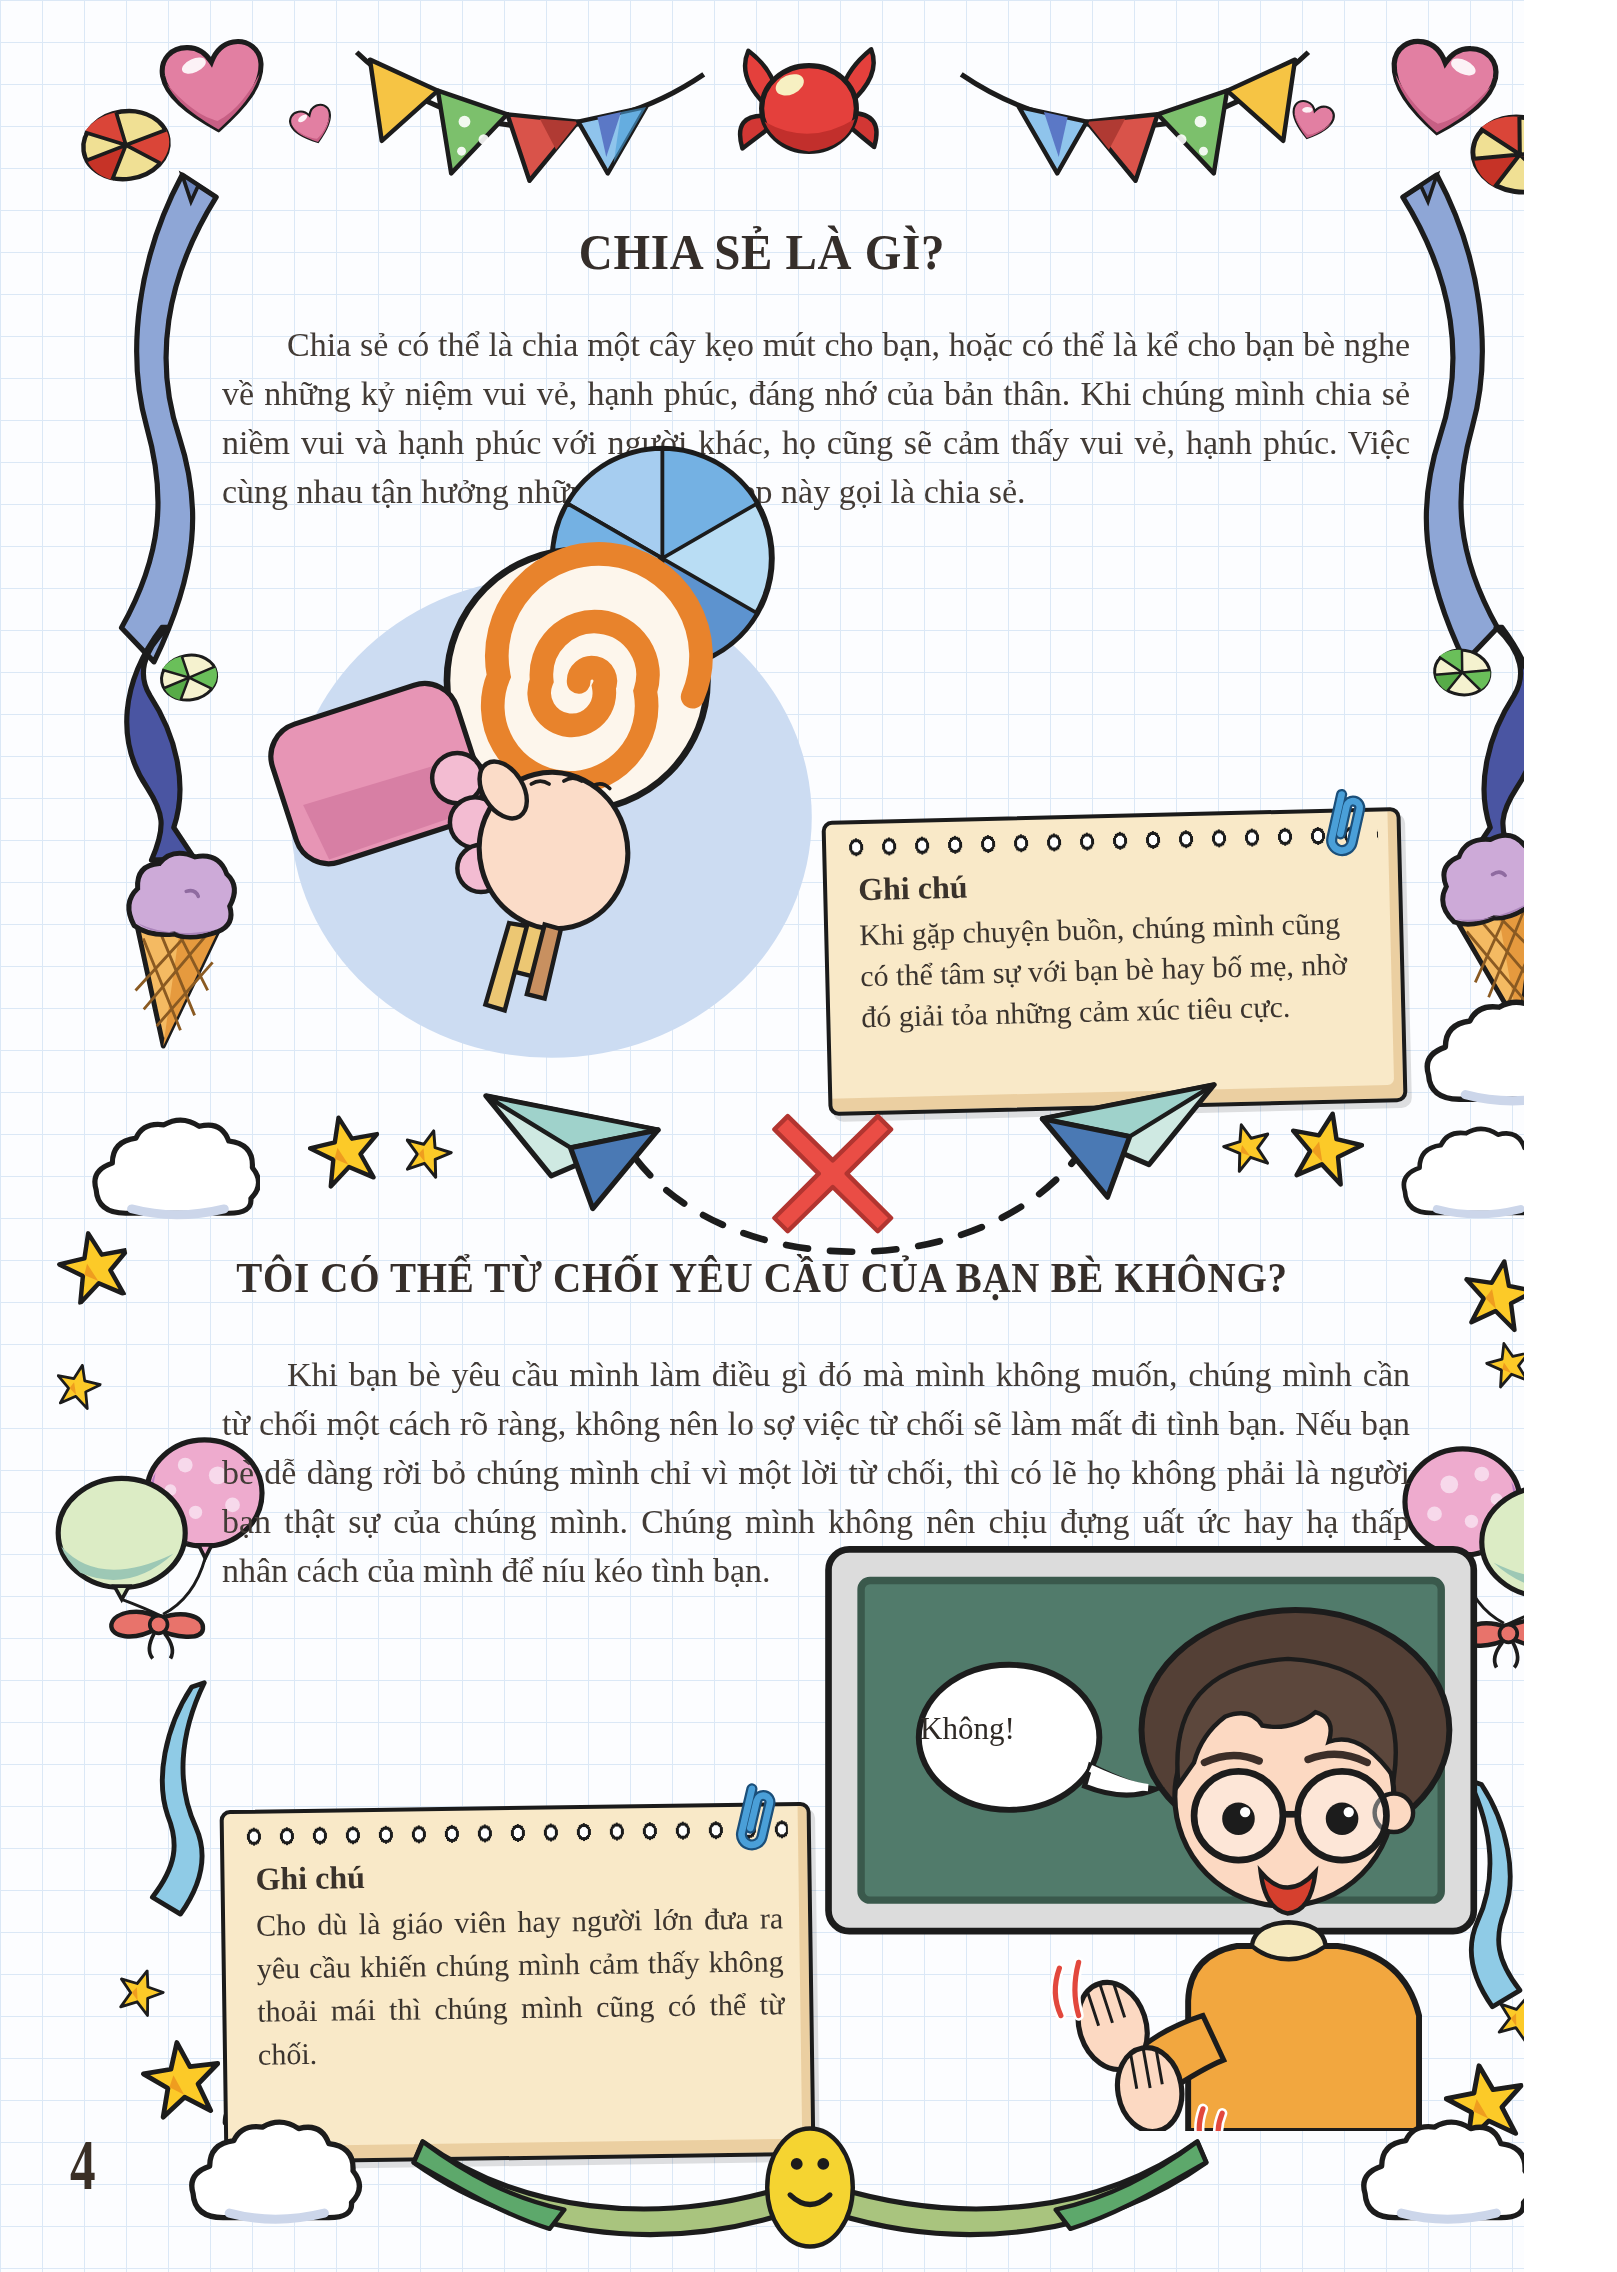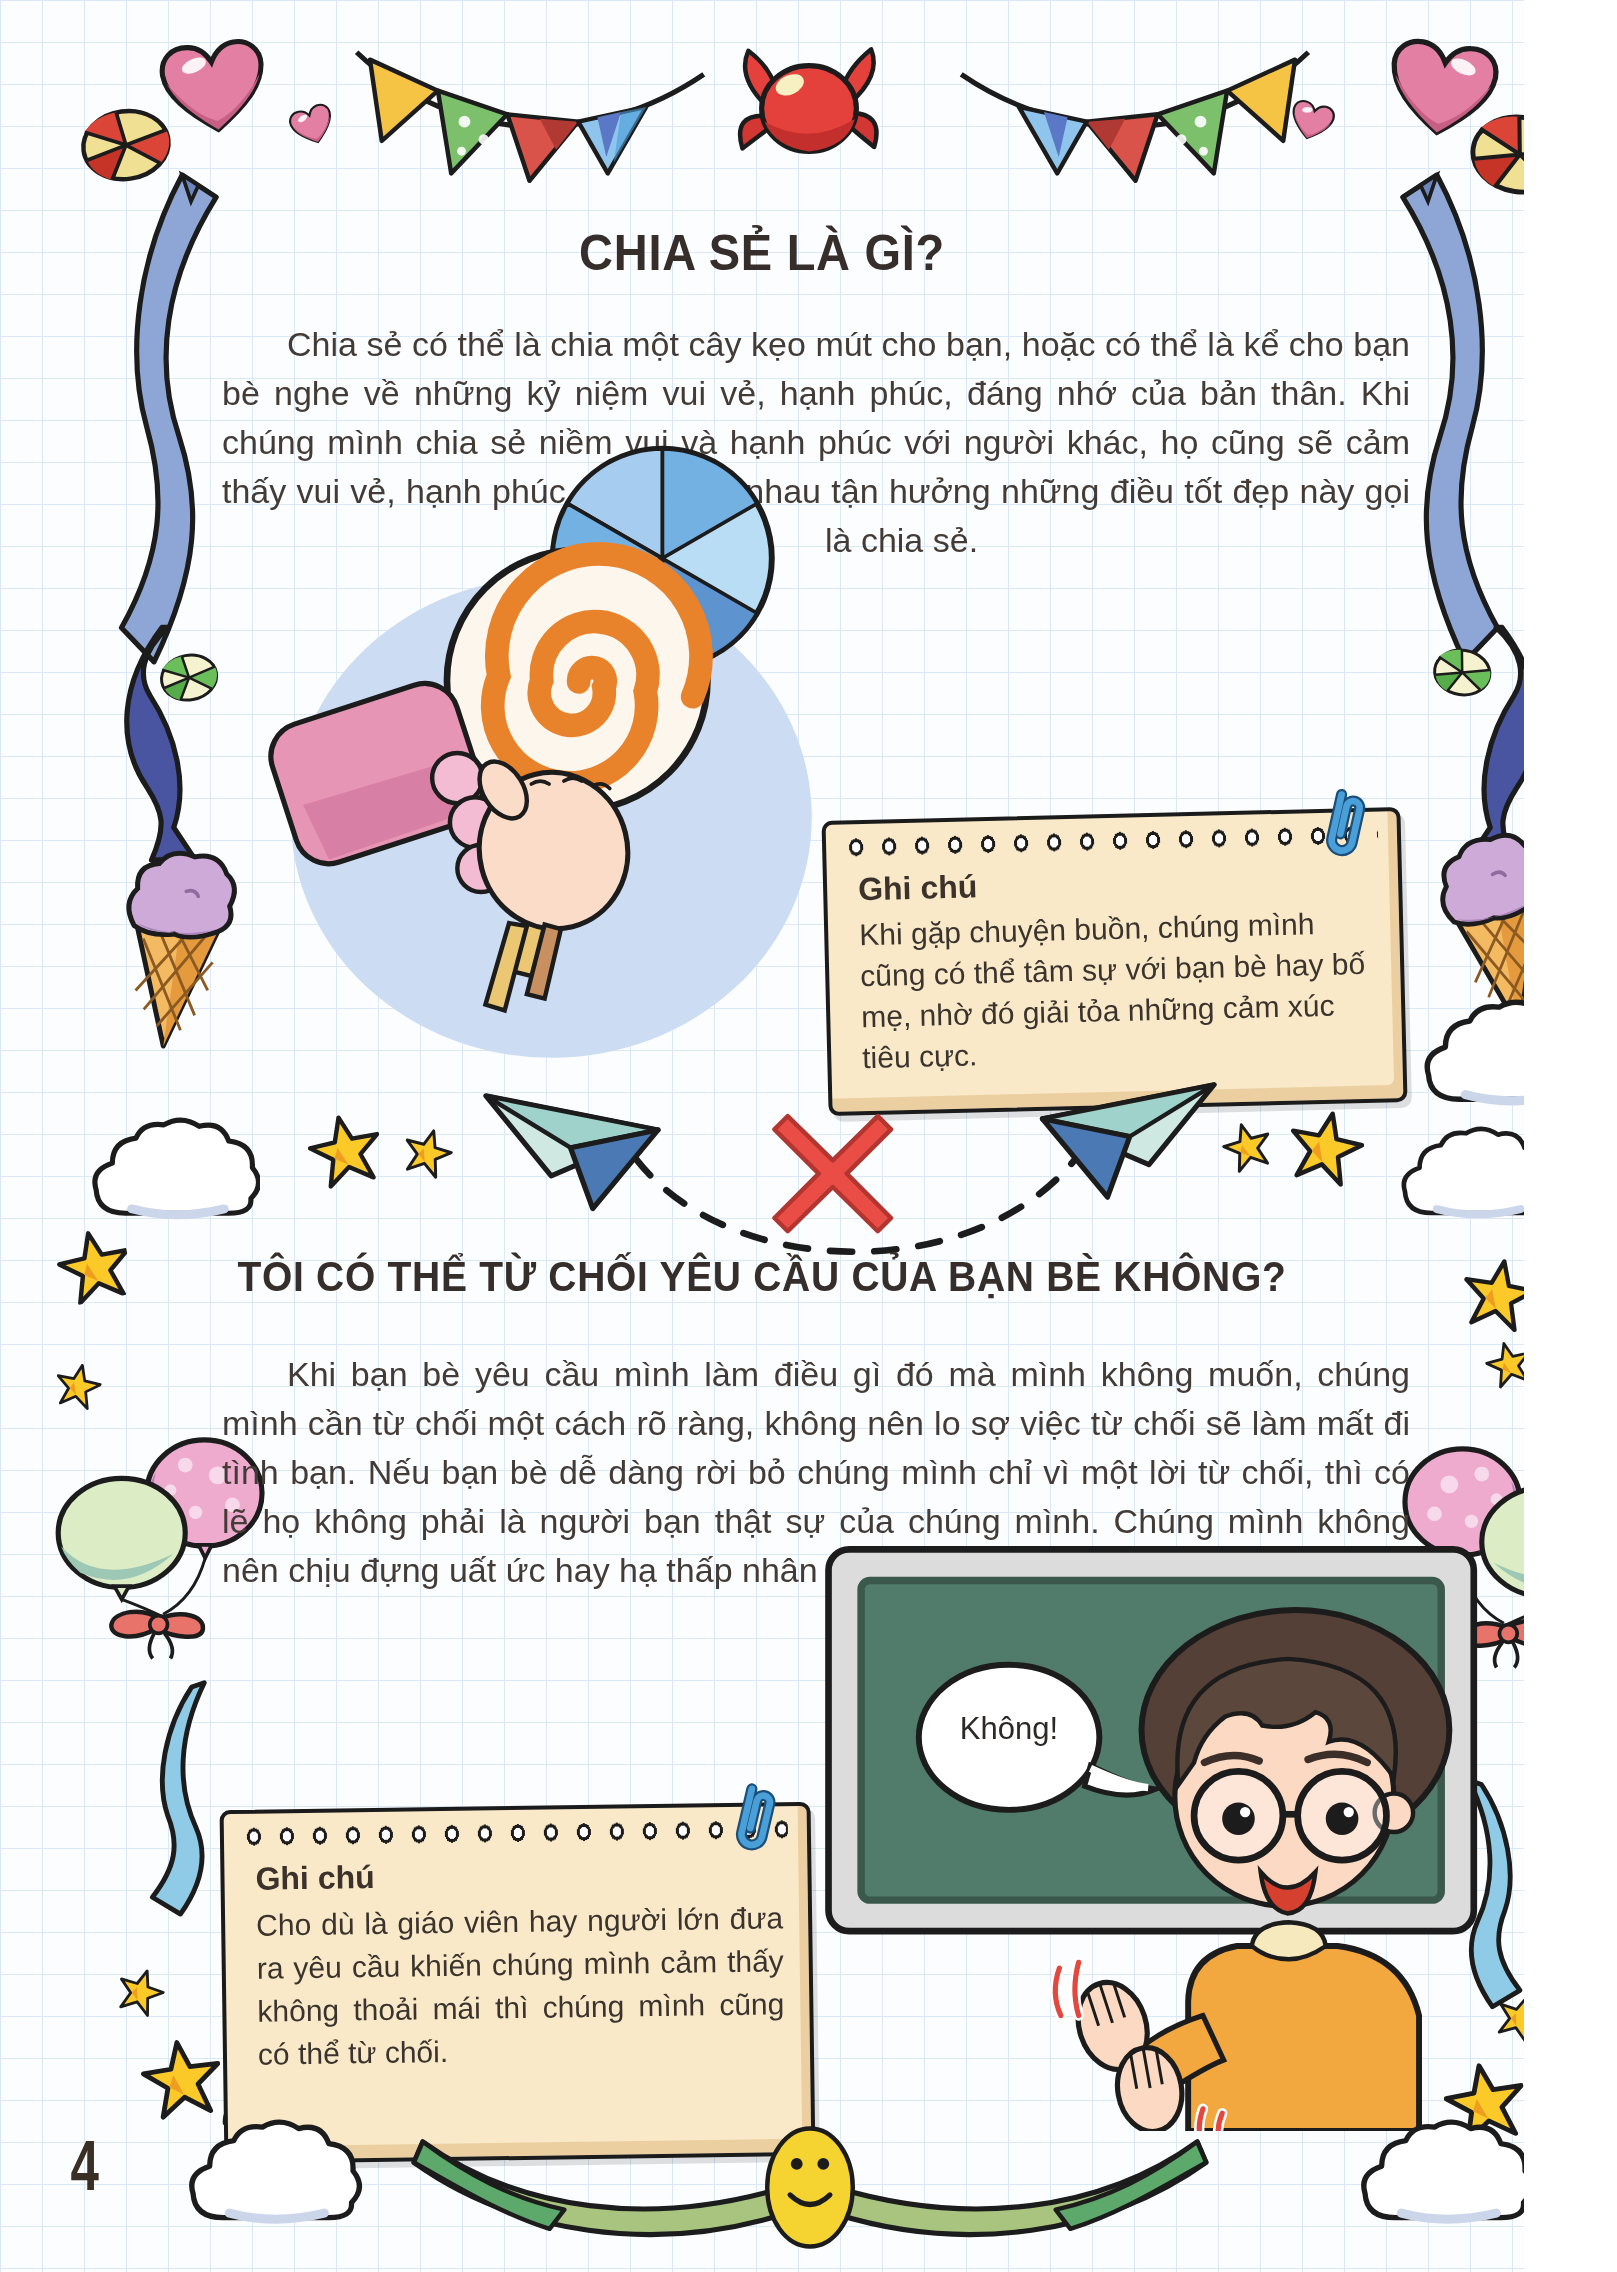--- a/index.html
+++ b/index.html
@@ -2,21 +2,21 @@
 <html style="font-size:12px"><head>
 <meta charset="utf-8">
 <style>
   html,body{margin:0;padding:0;}
   #page{
     position:relative;width:1524px;height:2273px;overflow:hidden;
     background-color:#fcfdff;
     background-image:linear-gradient(#dbe8f6 1.5px,transparent 1.5px),
                      linear-gradient(90deg,#dbe8f6 1.5px,transparent 1.5px);
     background-size:42px 42px;
-    font-family:Liberation Sans, sans-serif;color:#413a35;
+    font-family:Liberation Serif, serif;color:#413a35;
   }
   .deco{position:absolute;pointer-events:none;}
   .flip{transform:scaleX(-1);}
   .title{position:absolute;left:0;width:100%;text-align:center;font-weight:800;color:#352e2a;letter-spacing:0.7px;}
   .t1{top:194px;font-size:47px;transform:scaleY(1.08);}
   .t2{top:1223px;font-size:39px;transform:scaleY(1.1);}
   .para{position:absolute;left:222px;width:1188px;font-size:34px;line-height:49px;text-align:justify;color:#423b36;}
   .para .indent{display:inline-block;width:65px;}
   .p1{top:286px;}
   .p2{top:1316px;}
@@ -25,21 +25,21 @@
         box-shadow:inset -9px -13.3px 0 rgba(214,166,96,.38),4.4px 6px 0 rgba(0,0,0,.12);}
   .note1{left:825px;top:814px;width:571px;height:287px;transform:rotate(-1.4deg);}
   .note2{left:222px;top:1806px;width:583px;height:346px;transform:rotate(-0.8deg);}
   .holes{height:22px;margin:12px 19px 0 19px;
          background-image:radial-gradient(ellipse 7.4px 9px at 11px 11px,#ffffff 55%,#1b1b1b 58% 95%,transparent 96%);
          background-size:33px 22px;background-repeat:repeat-x;}
   .note-header{font-weight:700;font-size:32px;color:#3a322b;margin:13.3px 0 6px 31px;}
   .note-body{font-size:30px;line-height:41px;color:#3b342e;margin:0 25px 0 31px;}
   .note2 .note-body{text-align:justify;line-height:43px;}
   .clip{position:absolute;top:-28px;right:24px;width:55px;height:89px;transform:rotate(14deg);}
-  .speech{position:absolute;left:920px;top:1711px;width:178px;text-align:center;
+  .speech{position:absolute;left:920px;top:1711px;width:178px;text-align:left;
           font-size:31px;color:#2e2925;font-weight:500;}
   .pagenum{position:absolute;left:65px;top:2125px;font-size:71px;font-weight:700;color:#3a2f25;transform:scaleX(.72);}
 </style>
 </head>
 <body>
 
 <svg width="0" height="0" style="position:absolute">
   <defs>
     <symbol id="s-star" viewBox="0 0 100 100">
       <path d="M50 4 L62 36 L97 37 L69 59 L80 94 L50 73 L20 94 L31 59 L3 37 L38 36 Z" fill="#fcca28" stroke="#1c1c1c" stroke-width="6" stroke-linejoin="round"></path>

